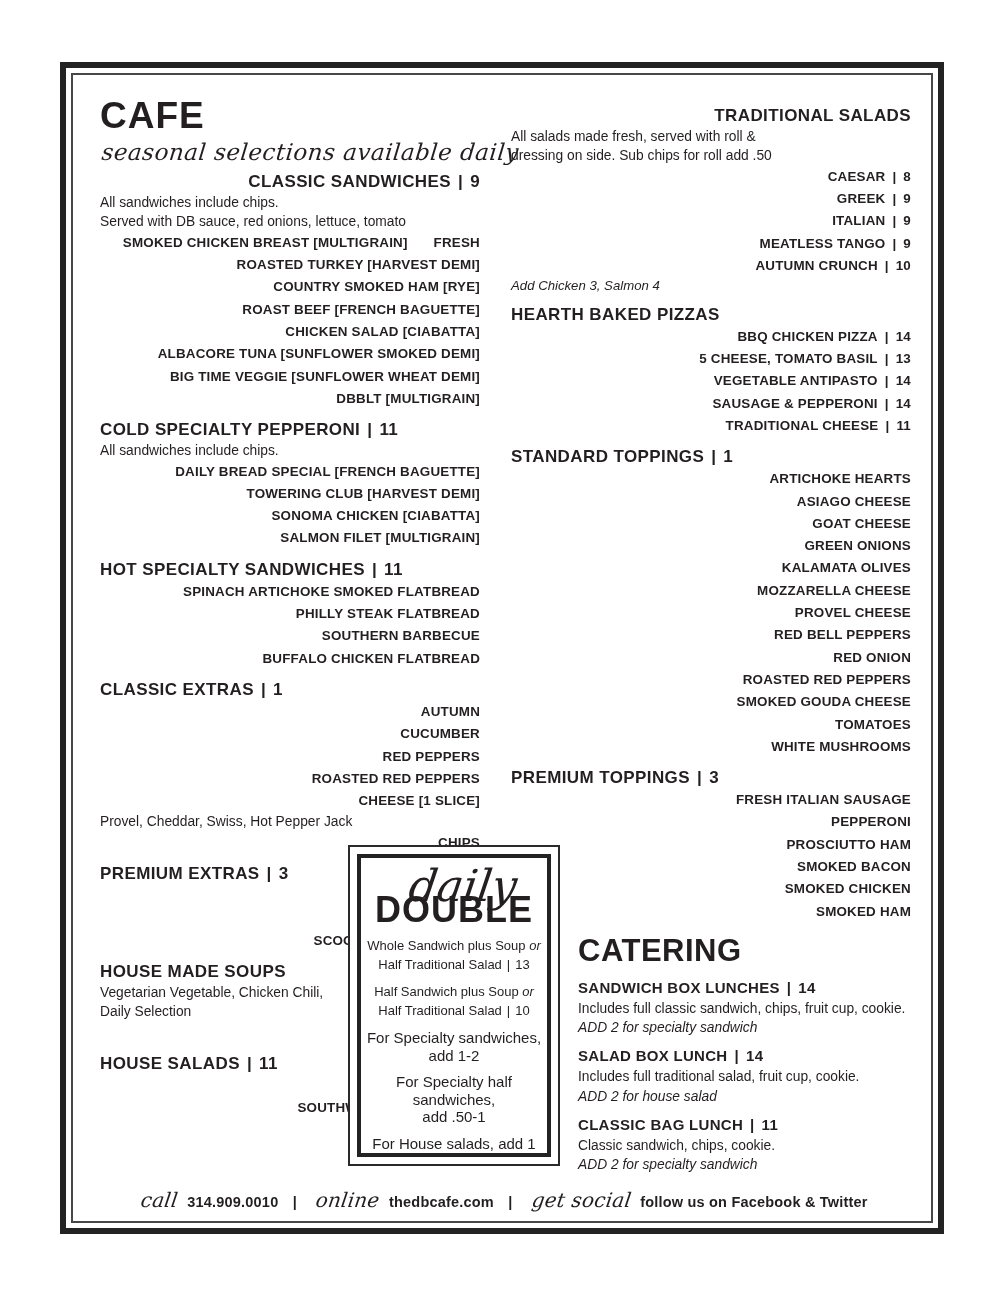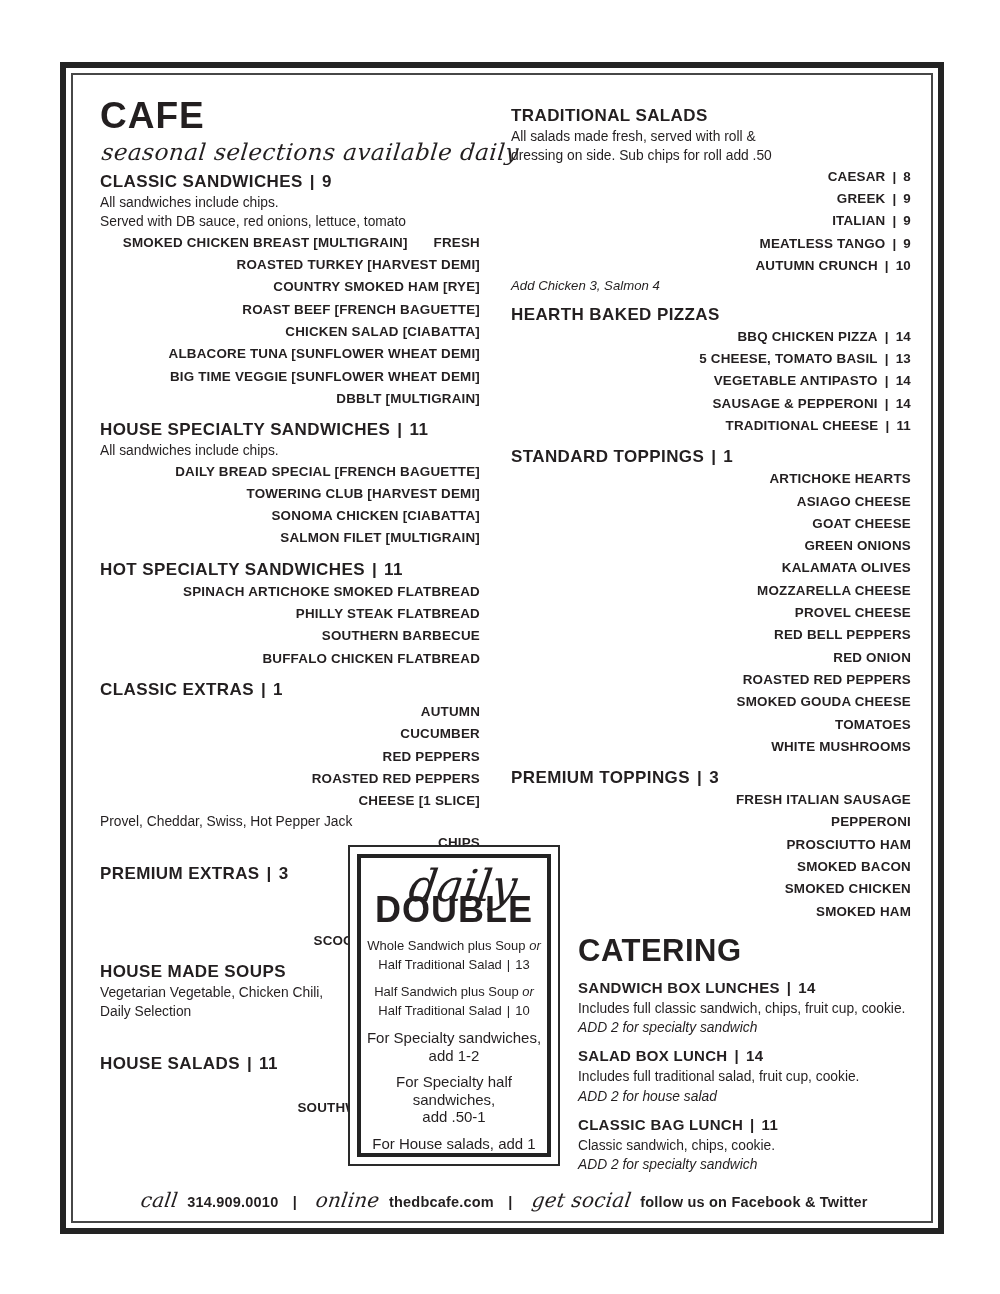--- a/index.html
+++ b/index.html
@@ -14,21 +14,21 @@
   .header{position:absolute;left:100px;top:96px;}
   .page-title{font-size:37px;font-weight:bold;letter-spacing:1px;line-height:40px;}
   .tagline{font-family:"DejaVu Serif",serif;font-style:italic;font-size:23px;line-height:33px;
     letter-spacing:.5px;transform:skewX(-6deg);transform-origin:left bottom;}
 
   .col{position:absolute;}
   .col-left{left:100px;top:170px;width:380px;}
   .col-right{left:511px;top:104px;width:400px;}
 
   .sec-head{font-size:17px;font-weight:bold;letter-spacing:.4px;line-height:23px;margin-top:8px;white-space:nowrap;}
-  .sec:first-child .sec-head{margin-top:0;}
+  .sec:first-child .sec-head{margin-top:0;text-align:right;}
   .desc{font-size:13.8px;line-height:19.4px;}
   .item{font-size:13.4px;font-weight:bold;letter-spacing:.2px;line-height:22.3px;white-space:nowrap;text-align:right;}
   .bar{display:inline-block;margin:0 7px;}
   .suffix{margin-left:26px;}
   .note{font-size:13.8px;font-weight:normal;letter-spacing:0;line-height:19.4px;white-space:nowrap;}
   .note.italic{font-style:italic;font-size:13.2px;line-height:17.5px;}
   .indent{margin-left:67px;}
 
   .cat{margin-left:67px;margin-top:10px;}
   .cat-head{font-size:31px;font-weight:bold;letter-spacing:.5px;line-height:36px;}
@@ -70,26 +70,26 @@
 <div class="col col-left" id="col-left">
     <section class="sec">
       <div class="sec-head"><span>CLASSIC SANDWICHES</span><span class="bar">|</span><span>9</span></div>
       <div class="desc">All sandwiches include chips.</div>
       <div class="desc">Served with DB sauce, red onions, lettuce, tomato</div>
       <div class="item"><span>SMOKED CHICKEN BREAST [MULTIGRAIN]</span><span class="suffix">FRESH</span></div>
       <div class="item"><span>ROASTED TURKEY [HARVEST DEMI]</span></div>
       <div class="item"><span>COUNTRY SMOKED HAM [RYE]</span></div>
       <div class="item"><span>ROAST BEEF [FRENCH BAGUETTE]</span></div>
       <div class="item"><span>CHICKEN SALAD [CIABATTA]</span></div>
-      <div class="item"><span>ALBACORE TUNA [SUNFLOWER WHEAT DEMI]</span></div>
+      <div class="item"><span>ALBACORE TUNA [SUNFLOWER SMOKED DEMI]</span></div>
       <div class="item"><span>BIG TIME VEGGIE [SUNFLOWER WHEAT DEMI]</span></div>
       <div class="item"><span>DBBLT [MULTIGRAIN]</span></div>
     </section>
     <section class="sec">
-      <div class="sec-head"><span>HOUSE SPECIALTY SANDWICHES</span><span class="bar">|</span><span>11</span></div>
+      <div class="sec-head"><span>COLD SPECIALTY PEPPERONI</span><span class="bar">|</span><span>11</span></div>
       <div class="desc">All sandwiches include chips.</div>
       <div class="item"><span>DAILY BREAD SPECIAL [FRENCH BAGUETTE]</span></div>
       <div class="item"><span>TOWERING CLUB [HARVEST DEMI]</span></div>
       <div class="item"><span>SONOMA CHICKEN [CIABATTA]</span></div>
       <div class="item"><span>SALMON FILET [MULTIGRAIN]</span></div>
     </section>
     <section class="sec">
       <div class="sec-head"><span>HOT SPECIALTY SANDWICHES</span><span class="bar">|</span><span>11</span></div>
       <div class="item"><span>SPINACH ARTICHOKE SMOKED FLATBREAD</span></div>
       <div class="item"><span>PHILLY STEAK FLATBREAD</span></div>

